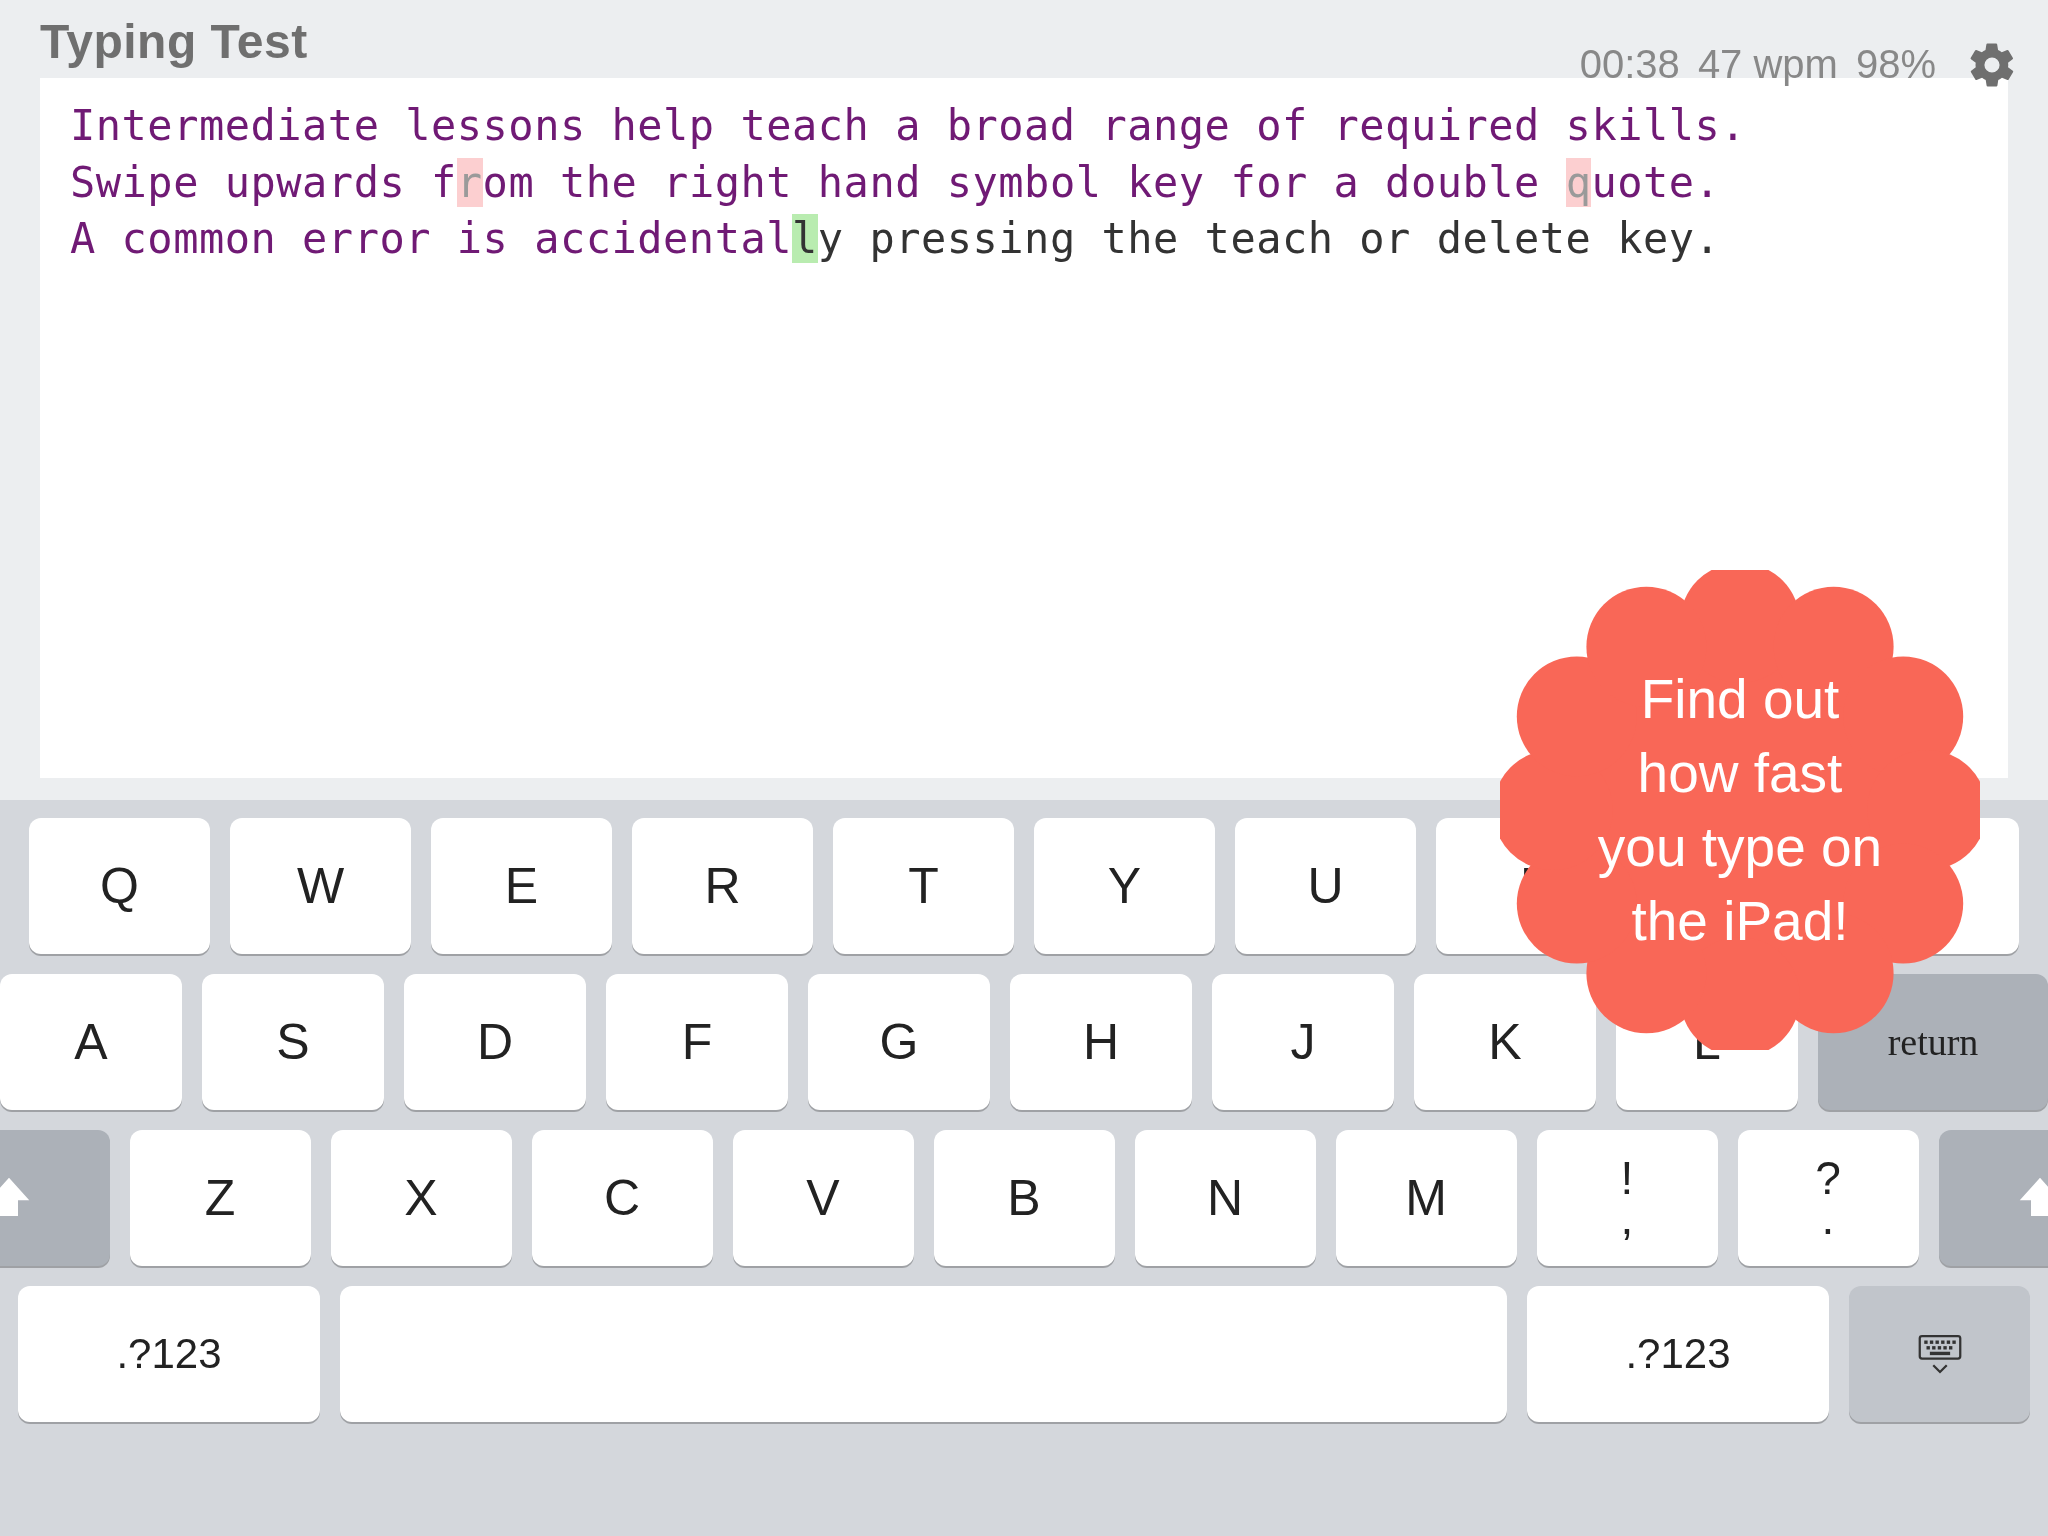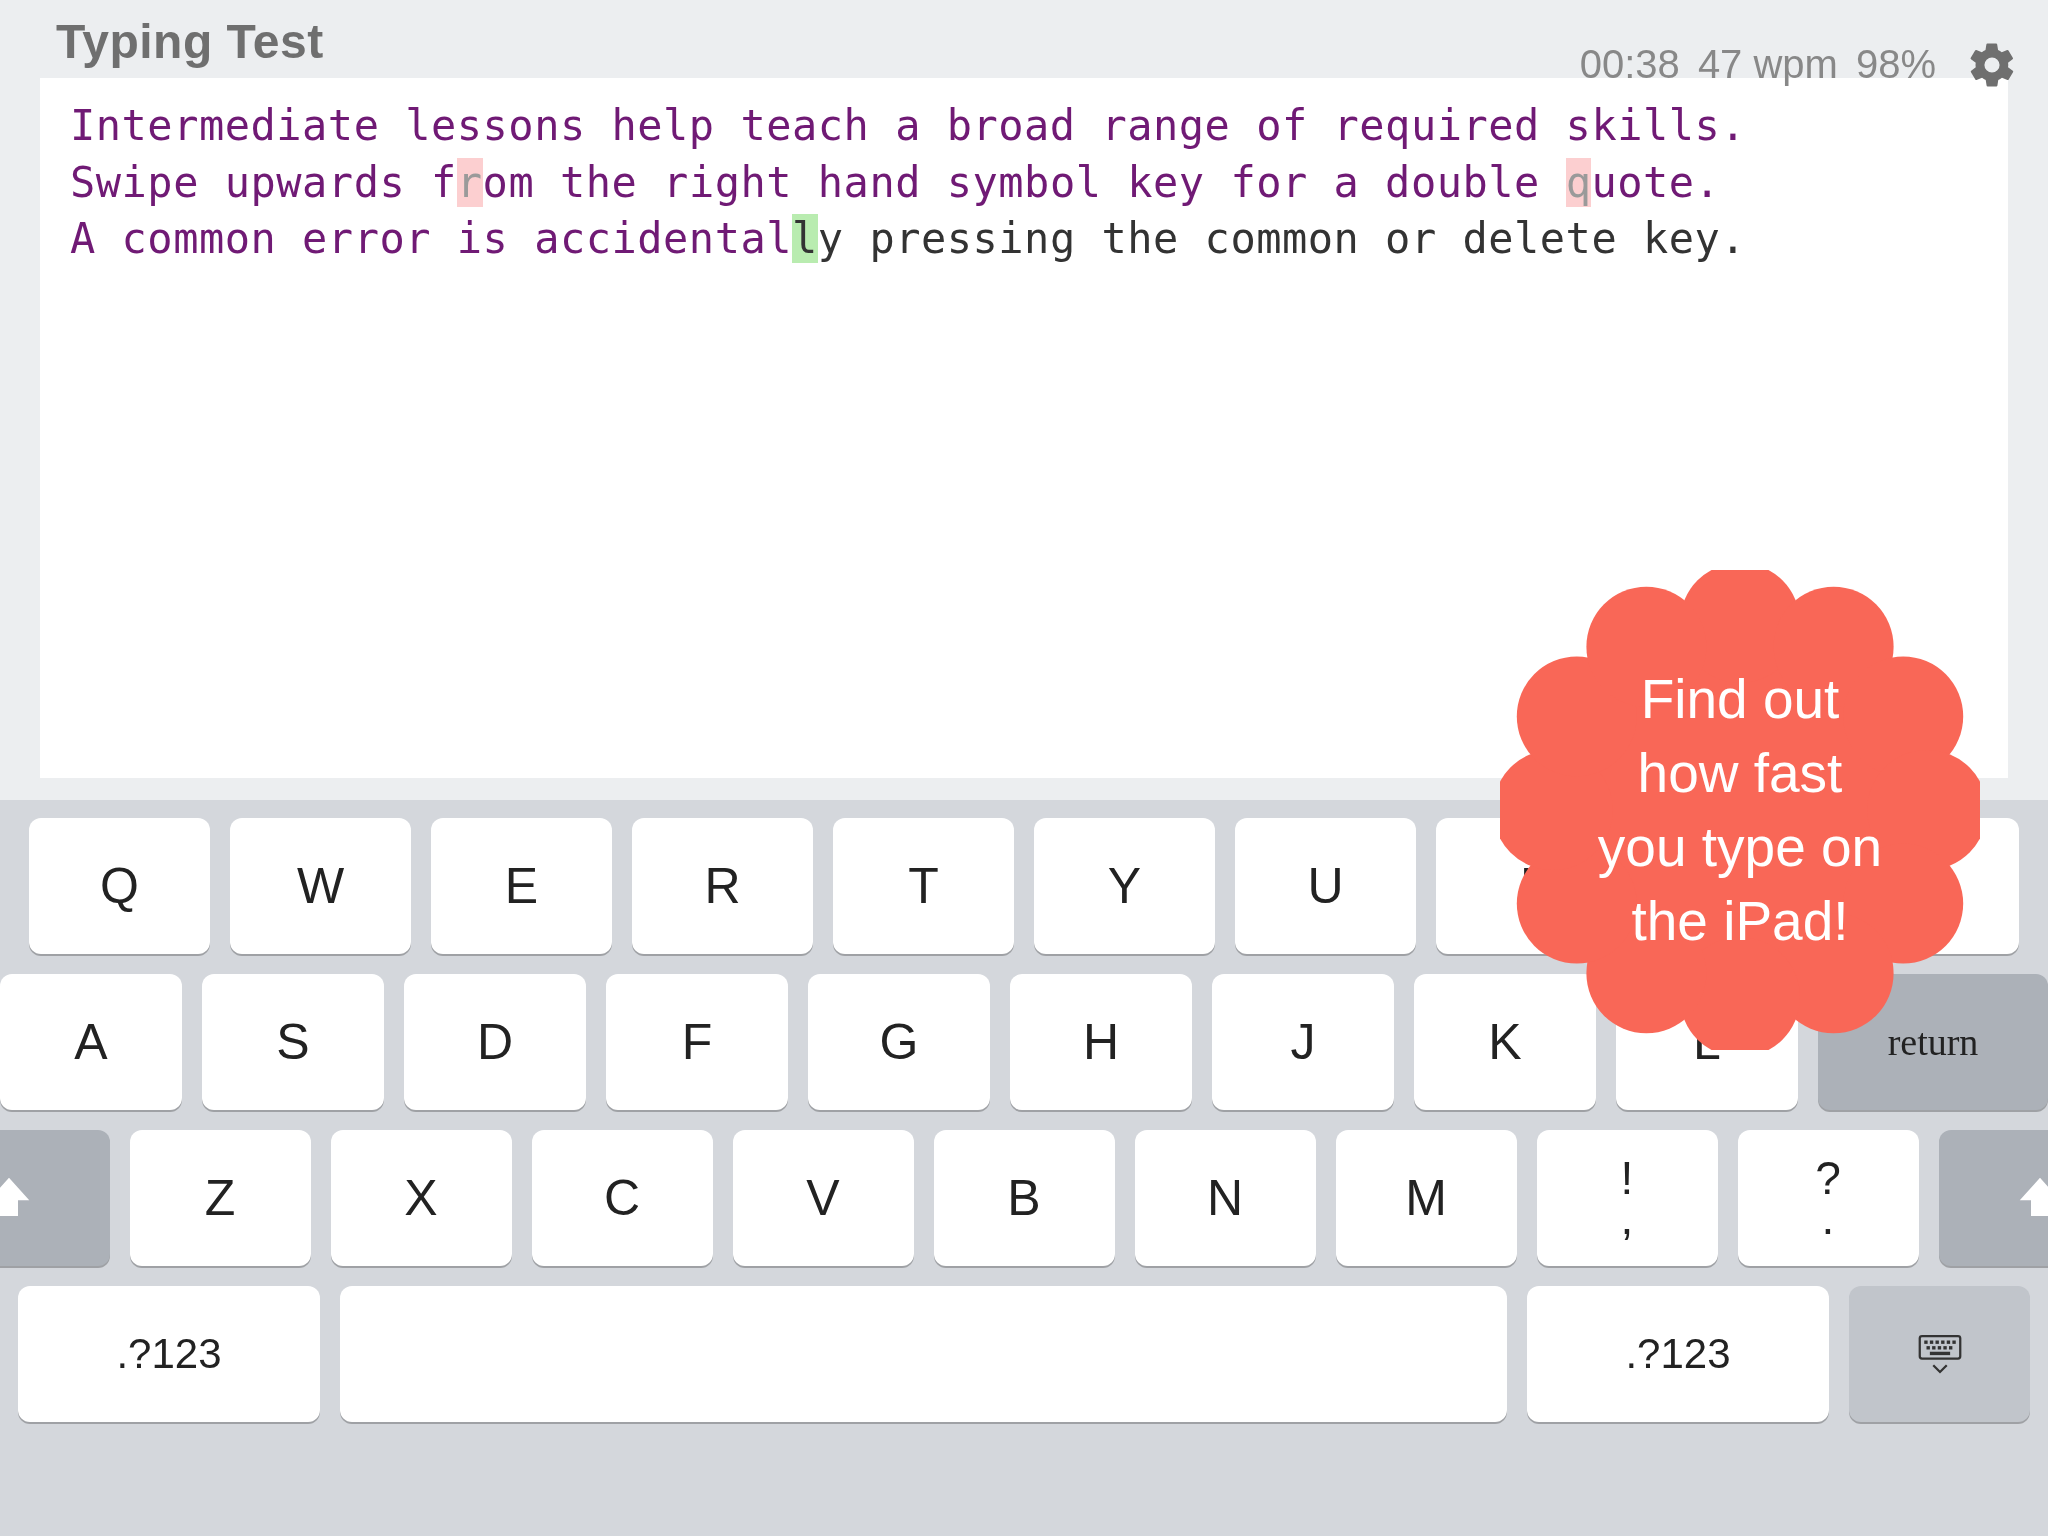--- a/index.html
+++ b/index.html
@@ -5,21 +5,21 @@
   * { box-sizing: border-box; margin: 0; padding: 0; }
   html, body { width: 2048px; height: 1536px; overflow: hidden; }
   body {
     background: #eceef0;
     font-family: -apple-system, "Helvetica Neue", Arial, sans-serif;
     position: relative;
   }
   .header {
     display: flex;
     align-items: center;
-    padding: 14px 30px 10px 56px;
+    padding: 14px 30px 10px 40px;
     height: 78px;
   }
   .title {
     font-family: "Arial Black", "Helvetica Neue", sans-serif;
     font-weight: 900;
     font-size: 48px;
     color: #6f6f6f;
     letter-spacing: 0.5px;
     flex: 1;
   }
@@ -135,21 +135,21 @@
     <span class="gear">
       <svg viewBox="0 0 24 24" fill="currentColor">
           <path d="M19.4 13a7.6 7.6 0 0 0 .1-1 7.6 7.6 0 0 0-.1-1l2.1-1.6a.5.5 0 0 0 .1-.7l-2-3.4a.5.5 0 0 0-.6-.2l-2.5 1a7.3 7.3 0 0 0-1.7-1l-.4-2.6a.5.5 0 0 0-.5-.4h-4a.5.5 0 0 0-.5.4l-.4 2.6a7.3 7.3 0 0 0-1.7 1l-2.5-1a.5.5 0 0 0-.6.2l-2 3.4a.5.5 0 0 0 .1.7L4.5 11a7.6 7.6 0 0 0-.1 1 7.6 7.6 0 0 0 .1 1l-2.1 1.6a.5.5 0 0 0-.1.7l2 3.4a.5.5 0 0 0 .6.2l2.5-1a7.3 7.3 0 0 0 1.7 1l.4 2.6a.5.5 0 0 0 .5.4h4a.5.5 0 0 0 .5-.4l.4-2.6a7.3 7.3 0 0 0 1.7-1l2.5 1a.5.5 0 0 0 .6-.2l2-3.4a.5.5 0 0 0-.1-.7ZM12 15.5A3.5 3.5 0 1 1 15.5 12 3.5 3.5 0 0 1 12 15.5Z"></path>
         </svg>
     </span>
   </div>
 </div>
 
 <div class="text-area"><span class="typed">Intermediate lessons help teach a broad range of required skills.</span>
 <span class="typed">Swipe upwards f</span><span class="hl-error">r</span><span class="typed">om the right hand symbol key for a double </span><span class="hl-error">q</span><span class="typed">uote.</span>
-<span class="typed">A common error is accidental</span><span class="hl-caret">l</span><span class="untyped">y pressing the common or delete key.</span></div>
+<span class="typed">A common error is accidental</span><span class="hl-caret">l</span><span class="untyped">y pressing the teach or delete key.</span></div>
 
 <div class="keyboard">
   <div class="row">
     <div class="key letter">Q</div>
     <div class="key letter">W</div>
     <div class="key letter">E</div>
     <div class="key letter">R</div>
     <div class="key letter">T</div>
     <div class="key letter">Y</div>
     <div class="key letter">U</div>

